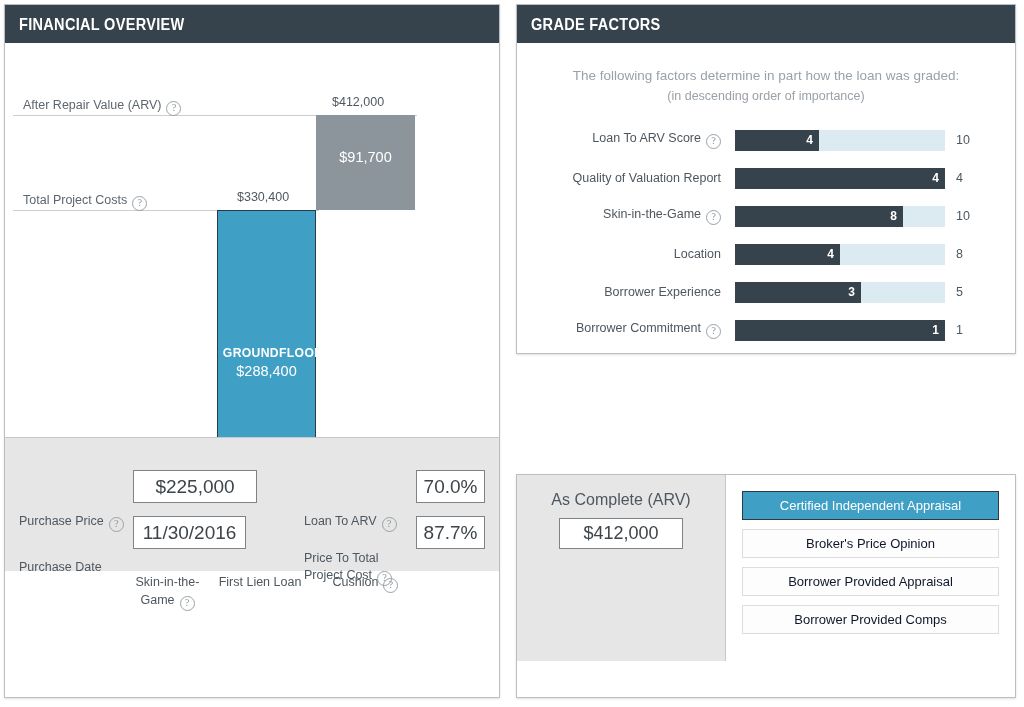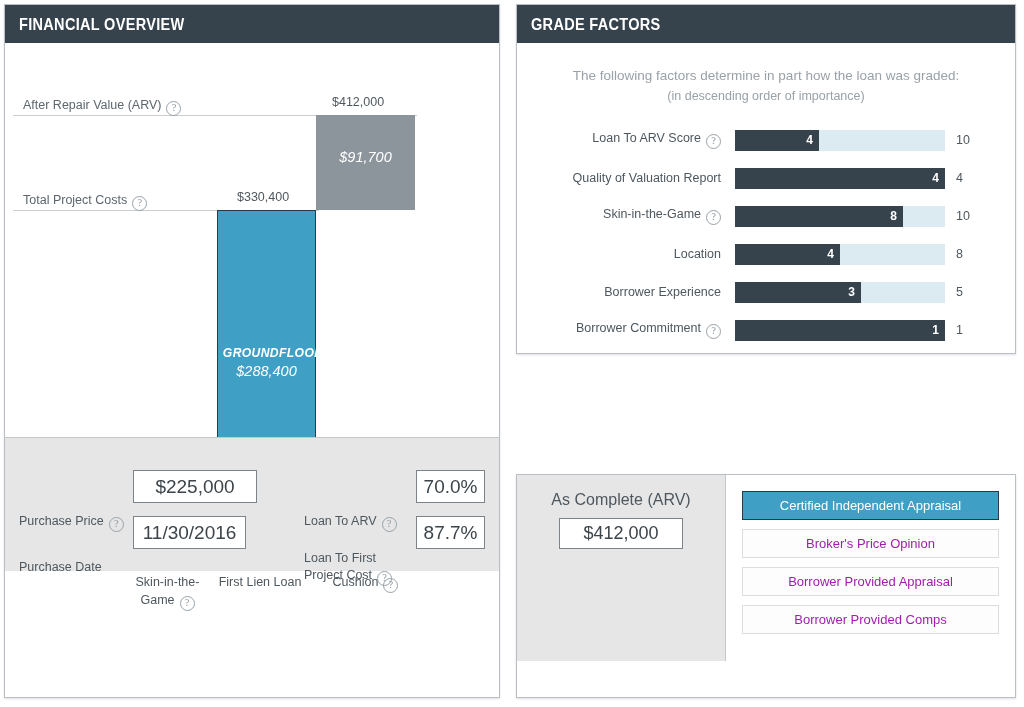--- a/index.html
+++ b/index.html
@@ -65,21 +65,21 @@
     color: #5d666d;
     white-space: nowrap;
   }
   .guide-amount {
     position: absolute;
     font-size: 12.5px;
     color: #50585f;
     white-space: nowrap;
   }
 
-  .bar { position: absolute; font-style: italic; }
+  .bar { position: absolute; }
   .bar-gray { background: #8c959c; }
   .bar-blue { background: #3f9fc4; border: 1.5px solid #2b3b45; }
   .bar-text {
     position: absolute;
     width: 100%;
     text-align: center;
     color: #ffffff;
     font-size: 14.5px;
   }
   .bar-brand {
@@ -199,21 +199,21 @@
     display: flex; align-items: center; justify-content: center;
     font-size: 18px; color: #3d454b;
   }
   .val-right { flex: 1; padding: 16px 16px 10px 16px; }
   .val-btn {
     height: 29px;
     margin-bottom: 9px;
     border: 1px solid #ddd;
     display: flex; align-items: center; justify-content: center;
     font-size: 13px;
-    color: #a21caf;
+    color: #0f172a;
     background: #fdfdfd;
   }
   .val-btn.active {
     background: #3f9fc4;
     border: 1px solid #2b3b45;
     color: #ffffff;
   }
 </style>
 </head>
 <body>
@@ -275,21 +275,21 @@
 
         <div class="metric-label" style="left:14px; top:89px;">Purchase Date</div>
         <div class="metric-box" style="left:128px; top:78px; width:113px; height:33px;">11/30/2016</div>
 
         <div class="metric-label" style="left:299px; top:43px;">
           <span>Loan To ARV</span><span class="help">?</span>
         </div>
         <div class="metric-box" style="left:411px; top:32px; width:69px; height:33px;">70.0%</div>
 
         <div class="metric-label" style="left:299px; top:80px; width:105px;">
-          <span>Loan To First</span><br>
+          <span>Price To Total</span><br>
           <span>Project Cost</span><span class="help">?</span>
         </div>
         <div class="metric-box" style="left:411px; top:78px; width:69px; height:33px;">87.7%</div>
       </div>
     </div>
   </div>
 
   <div class="panel" id="grade">
     <div class="panel-head">
       <span class="panel-head-title">GRADE FACTORS</span>

